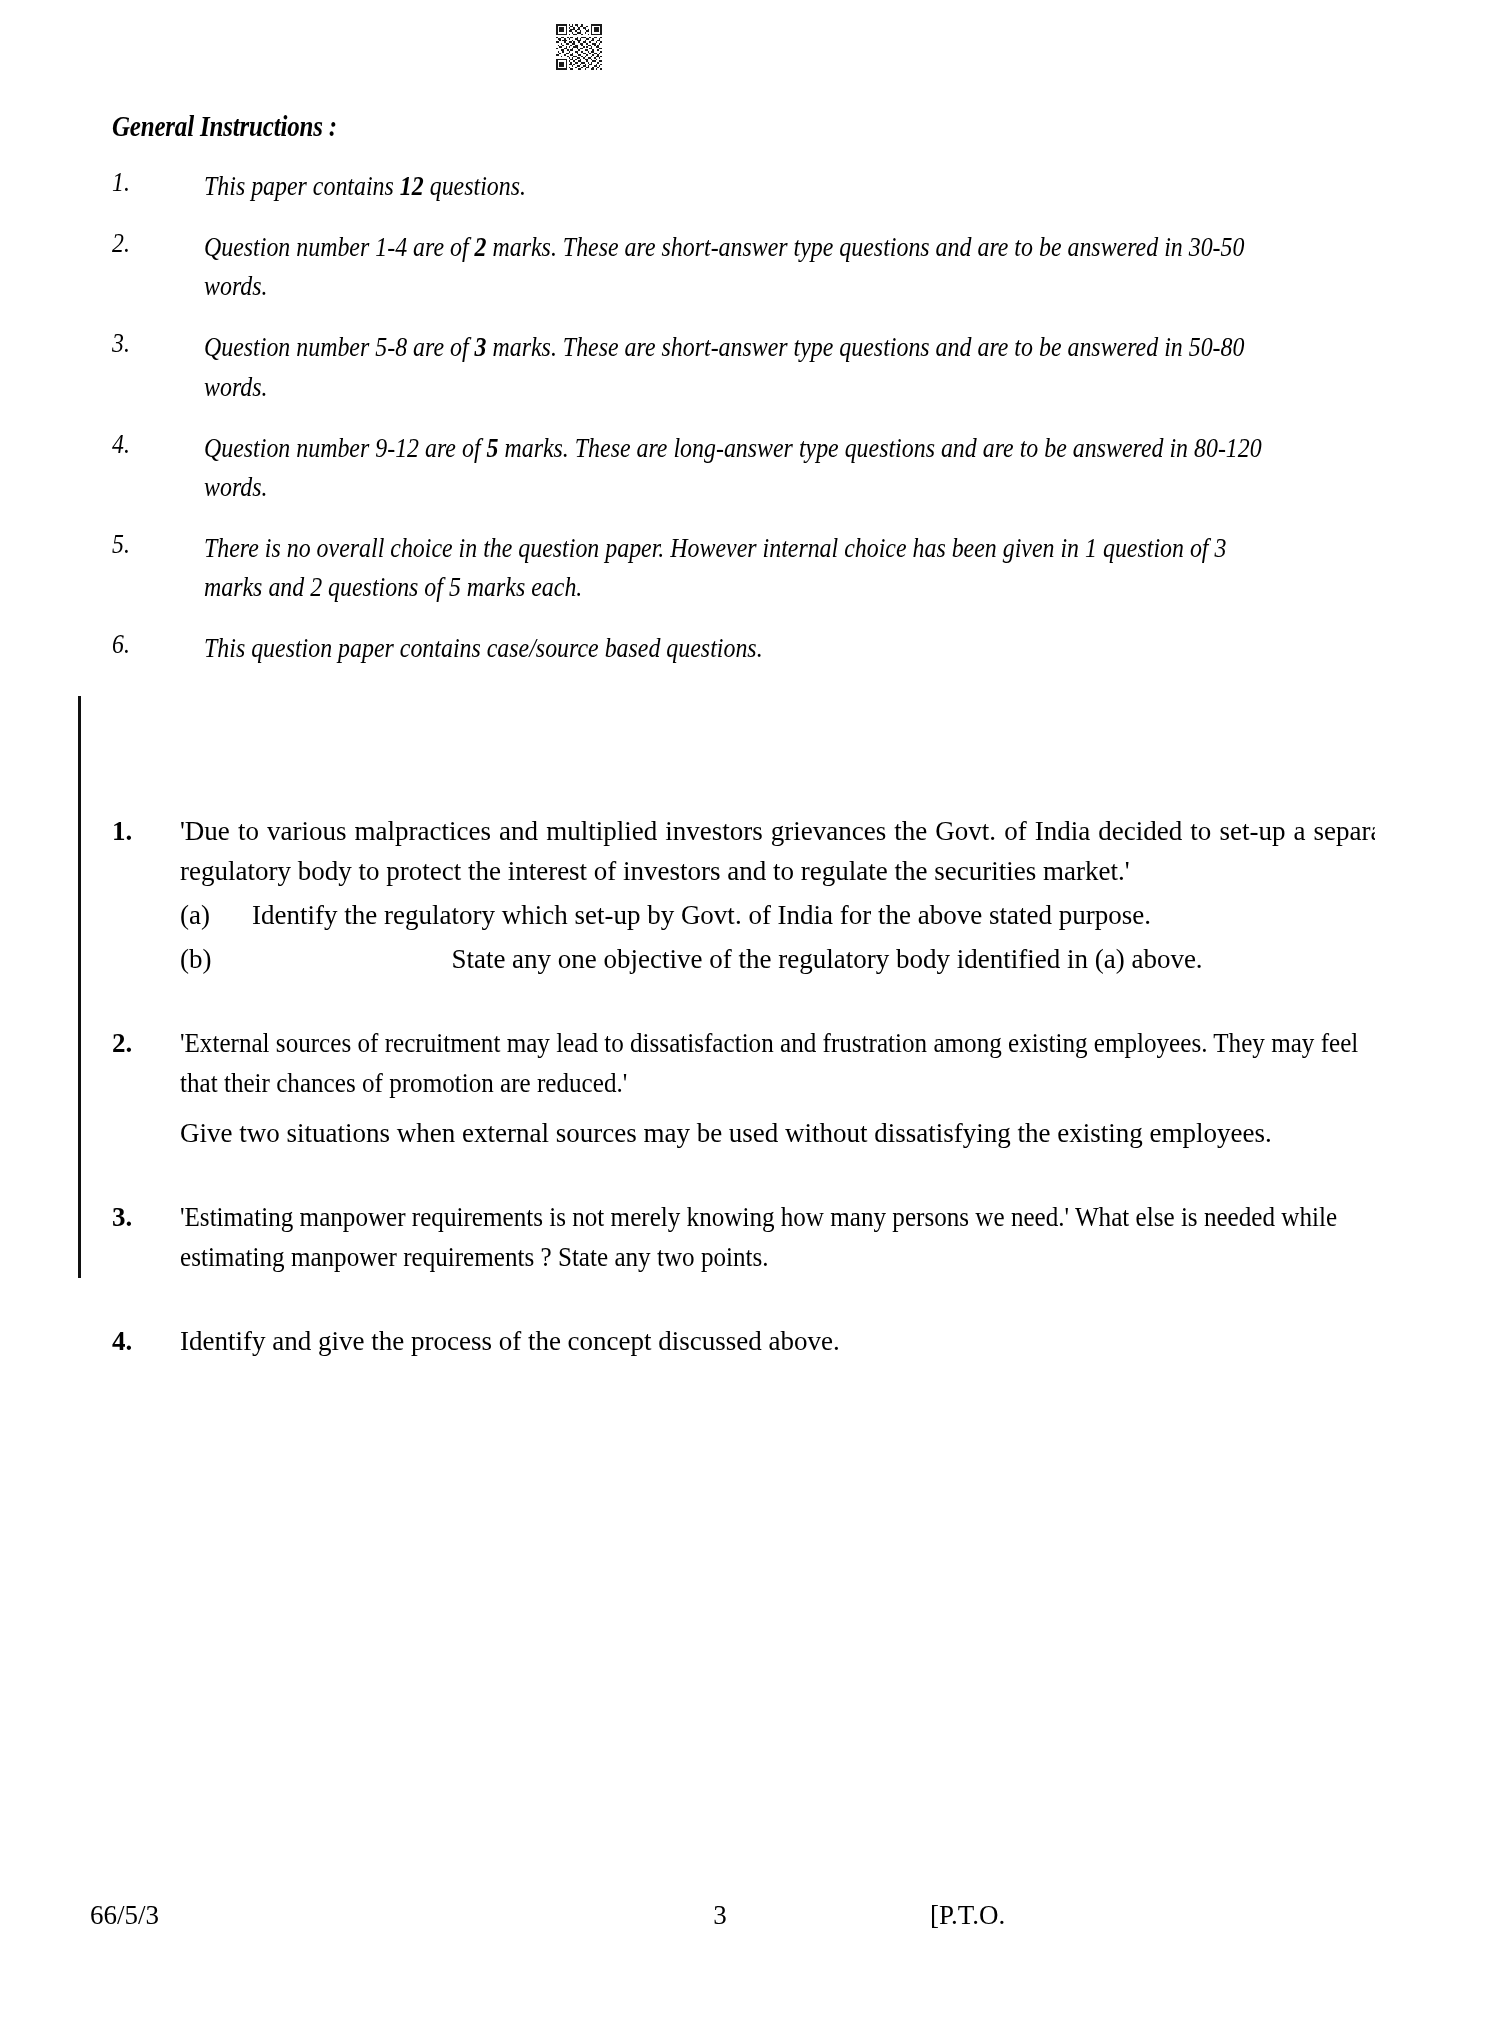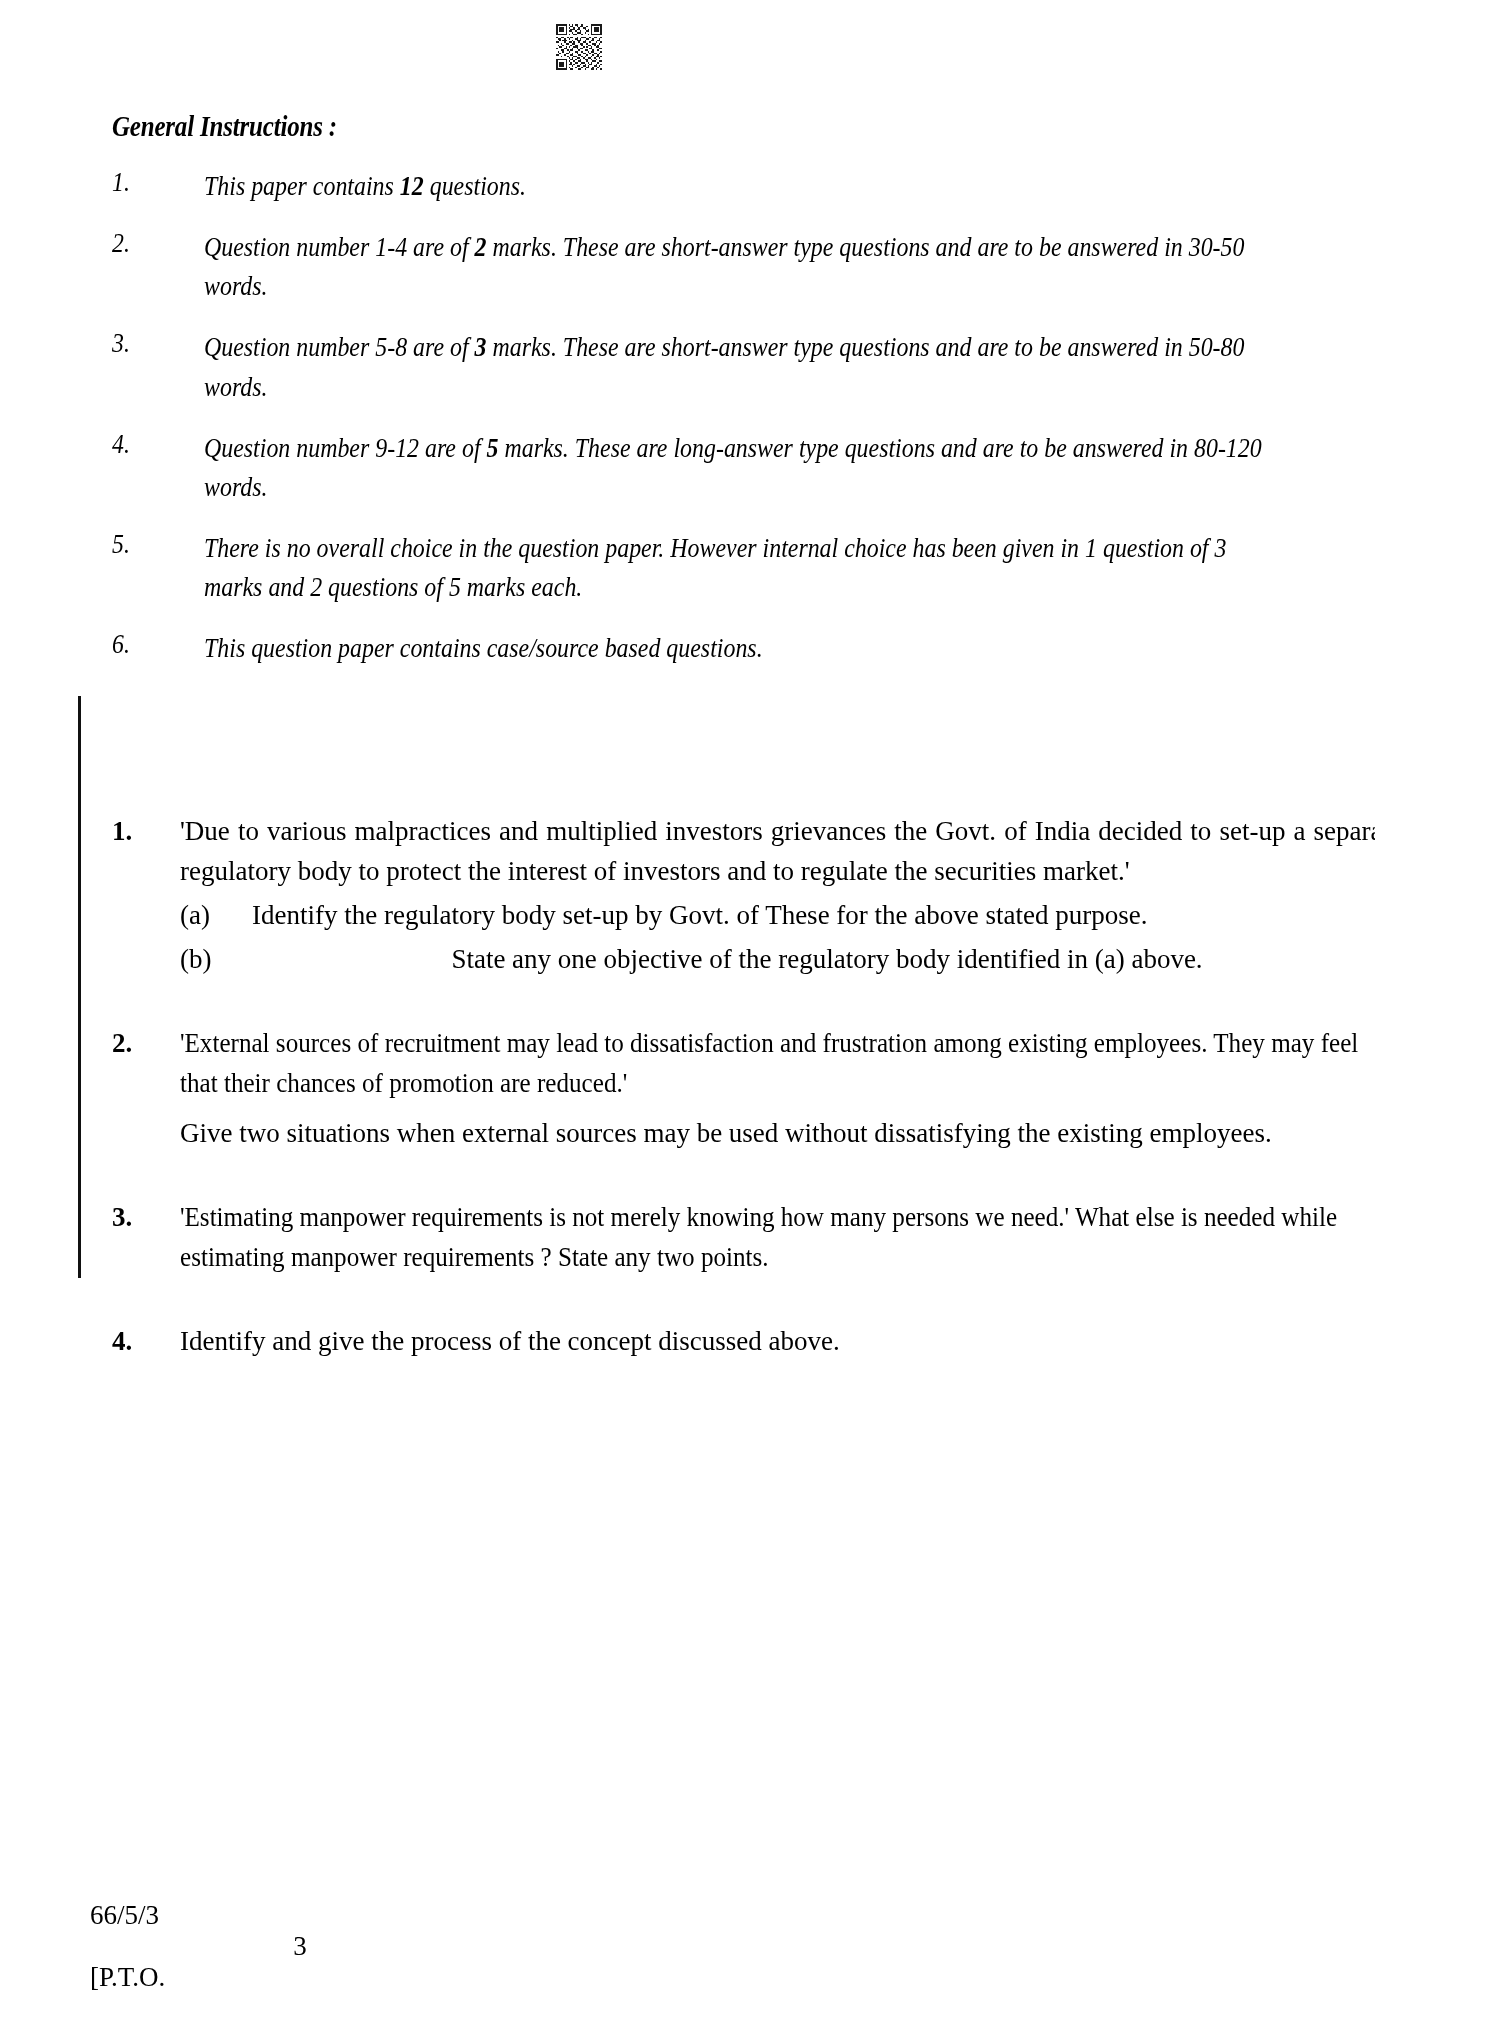--- a/index.html
+++ b/index.html
@@ -150,21 +150,20 @@
 
   
   .footer {
     position: absolute;
     left: 90px;
     right: 60px;
     top: 1900px;
     display: flex;
     align-items: baseline;
     font-size: 27px;
-    flex-direction: column;
   }
   .footer-code { flex: 0 0 auto; width: 420px; }
   .footer-page { flex: 0 0 auto; width: 420px; text-align: center; }
   .footer-pto  { flex: 1 1 auto; text-align: left; padding-right: 34px; }
 </style>
 </head>
 <body>
 
 <div class="page">
 
@@ -402,21 +401,21 @@
 
   <div class="questions">
 
     <div class="q-block gap-3">
       <div class="q-num">1.</div>
       <div class="q-body">
         <p class="q-para justify">'Due to various malpractices and multiplied investors grievances the Govt. of India decided to set-up a separate regulatory body to protect the interest of investors and to regulate the securities market.'</p>
         <div class="sub-list">
           <div class="sub-row">
             <span class="sub-label">(a)</span>
-            <span class="sub-text justify">Identify the regulatory body set-up by Govt. of These for the above stated purpose.</span>
+            <span class="sub-text justify">Identify the regulatory which set-up by Govt. of India for the above stated purpose.</span>
           </div>
           <div class="sub-row">
             <span class="sub-label">(b)</span>
             <span class="sub-text">State any one objective of the regulatory body identified in (a) above.</span>
           </div>
         </div>
       </div>
       <div class="marks">2</div>
     </div>
 

